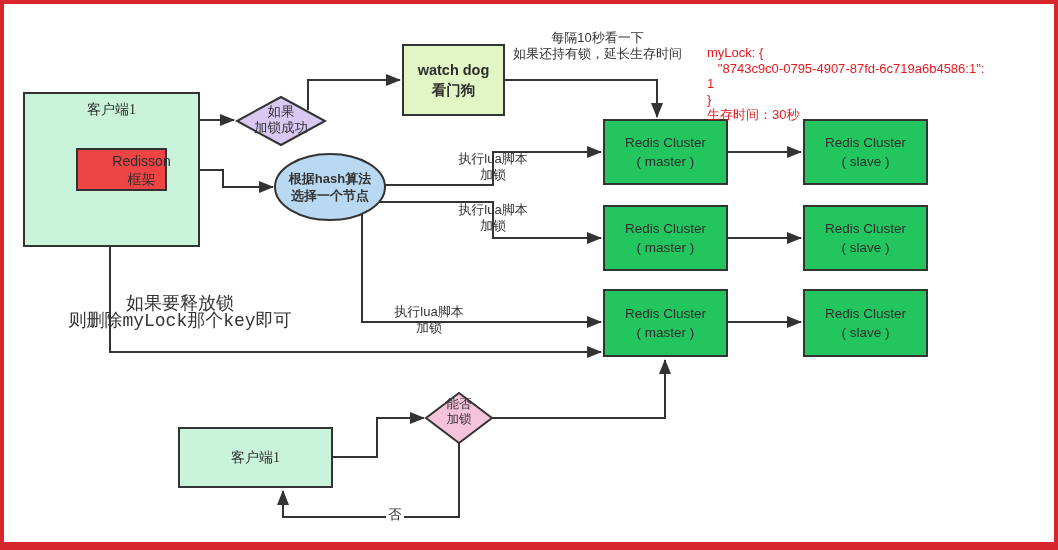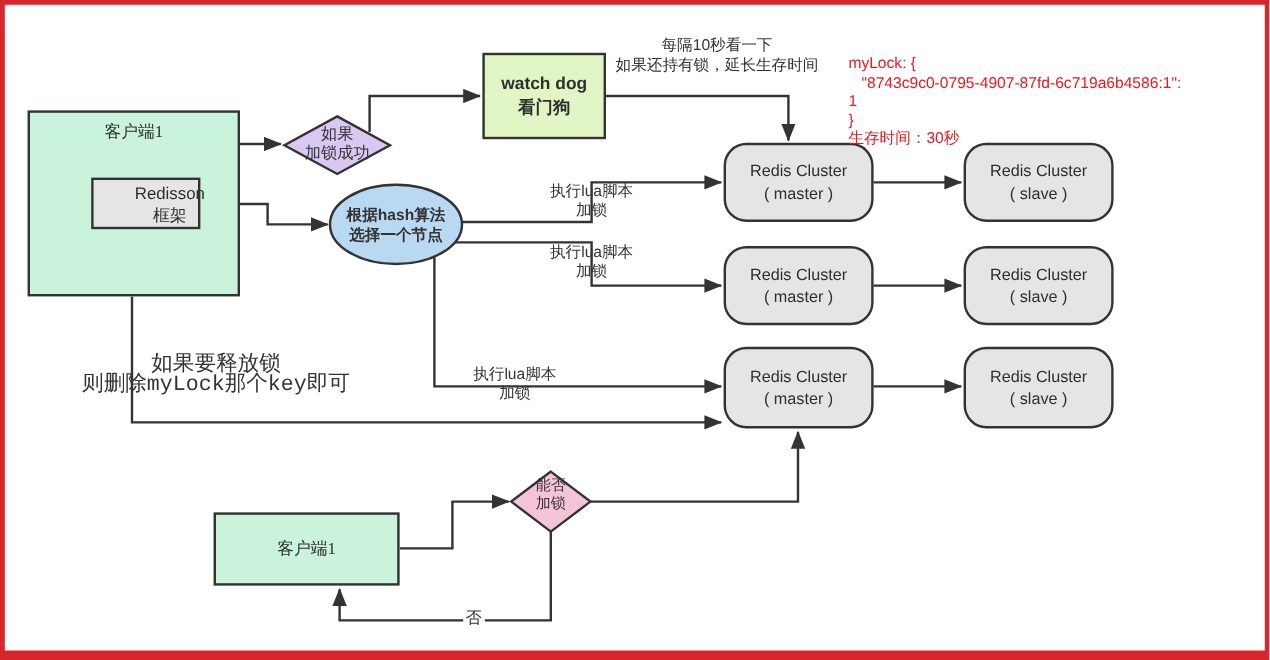--- a/index.html
+++ b/index.html
@@ -8,23 +8,23 @@
     font-family:"Liberation Sans","DejaVu Sans",sans-serif;overflow:hidden;color:#2e2e2e;
   }
   .frame{position:absolute;inset:0;border:4px solid #d8262c;border-bottom-width:8px;pointer-events:none;z-index:9;}
   .lines{position:absolute;left:0;top:0;z-index:1;}
   .node{
     position:absolute;z-index:2;border:2px solid #333;box-sizing:border-box;
     display:flex;align-items:center;justify-content:center;text-align:center;
     white-space:pre-line;color:#2e2e2e;
   }
   .mint{background:#c9f3da;font-family:Liberation Serif, serif;}
-  .peach{background:#e5e5e5;padding-left:40px;}
+  .peach{background:#ef4444;padding-left:40px;}
   .ygreen{background:#e1f6c4;}
-  .pyellow{background:#e5e5e5;border-radius:19px;}
+  .pyellow{background:#22c55e;}
   .lbl{position:absolute;z-index:3;text-align:center;white-space:pre-line;color:#333;}
   #client-top{left:23px;top:92px;width:177px;height:155px;align-items:flex-start;padding-top:7px;font-size:14px;}
   #redisson{left:76px;top:148px;width:91px;height:43px;font-size:14px;line-height:18px;}
   #watchdog{left:402px;top:44px;width:103px;height:72px;font-size:14.5px;line-height:20px;font-weight:bold;}
   #master1{left:603px;top:119px;width:125px;height:66px;font-size:13.5px;line-height:19px;}
   #slave1 {left:803px;top:119px;width:125px;height:66px;font-size:13.5px;line-height:19px;}
   #master2{left:603px;top:205px;width:125px;height:66px;font-size:13.5px;line-height:19px;}
   #slave2 {left:803px;top:205px;width:125px;height:66px;font-size:13.5px;line-height:19px;}
   #master3{left:603px;top:289px;width:125px;height:68px;font-size:13.5px;line-height:19px;}
   #slave3 {left:803px;top:289px;width:125px;height:68px;font-size:13.5px;line-height:19px;}

